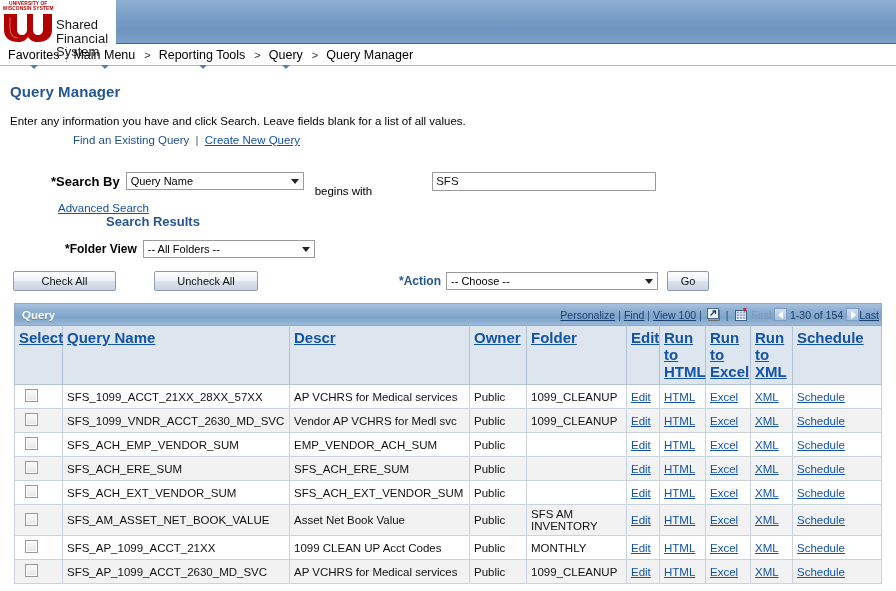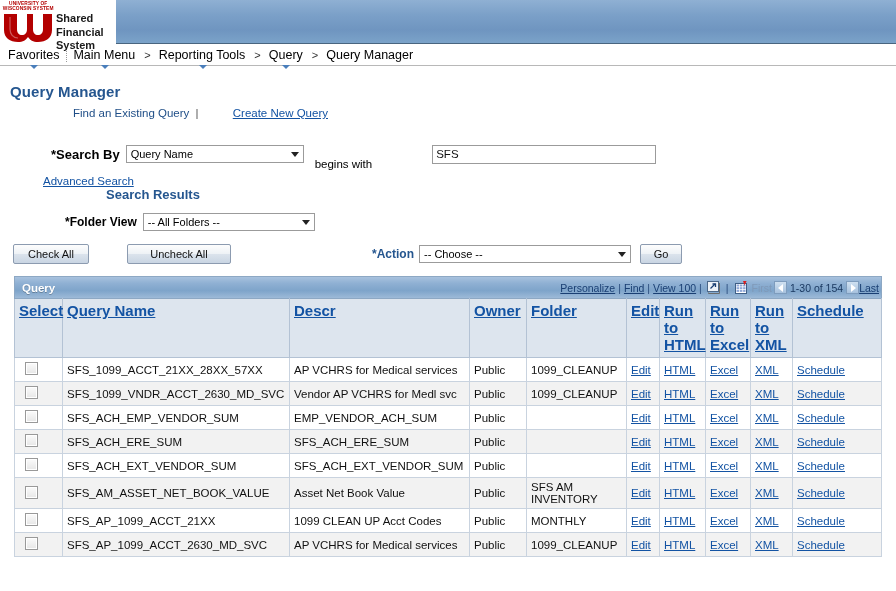--- a/index.html
+++ b/index.html
@@ -43,25 +43,25 @@
     transform: scaleX(1.05);
   }
   #uw-logo .uw-mark {
     margin-top: 1px;
     width: 52px; height: 30px;
     position: relative;
   }
   #uw-logo .uw-mark svg { display: block; }
   #sfs-title {
     font-family: "Liberation Sans", sans-serif;
-    font-size: 11px;
-    font-weight: bold;
+    font-size: 13px;
+    font-weight: normal;
     color: #1a1a1a;
     line-height: 13.5px;
-    padding-top: 12px;
+    padding-top: 18px;
   }
 
   
   #crumbs {
     height: 22px;
     background: #ffffff;
     border-bottom: 1px solid #b8b8b8;
     display: flex; align-items: center;
     padding-left: 2px;
     white-space: nowrap;
@@ -115,21 +115,20 @@
     padding-left: 63px;
     font-size: 11.5px;
     color: #1f4e87;
   }
   #tabs-line .tab-current { color: #1f4e87; }
   #tabs-line .pipe { color: #555; padding: 0 3px; }
   a.lnk {
     color: #1353a3;
     text-decoration: underline;
     cursor: pointer;
-    margin-left: 28px;
   }
 
   
   #searchby-row {
     margin-top: 19px;
     display: flex;
     align-items: center;
     padding-left: 41px;
   }
   .req-label {
@@ -182,21 +181,21 @@
     color: #111;
     background: linear-gradient(to bottom, #fdfdfd 0%, #eef2f6 48%, #dbe3ec 52%, #c9d5e3 100%);
     border: 1px solid #8c9bb0;
     border-radius: 2px;
     height: 20px;
     padding: 0 8px;
     cursor: pointer;
     white-space: nowrap;
   }
   #search-button { width: 113px; }
-  #advanced-search { margin-left: 9px; font-size: 11.5px; }
+  #advanced-search { margin-left: 24px; font-size: 11.5px; }
 
   
   #results-heading {
     padding-left: 96px;
     font-size: 13px;
     font-weight: bold;
     color: #25568f;
   }
   #folderview-row {
     margin-top: 11px;
@@ -204,21 +203,21 @@
     align-items: center;
     padding-left: 55px;
   }
   #folderview-select { width: 172px; margin-left: 6px; }
   #actions-row {
     margin-top: 13px;
     display: flex;
     align-items: center;
     padding-left: 3px;
   }
-  #check-all { width: 76px; }
+  #check-all { width: 103px; }
   #uncheck-all { width: 104px; margin-left: 38px; }
   #action-label { margin-left: 141px; font-weight: bold; font-size: 12px; color: #25568f; }
   #action-select { width: 212px; margin-left: 5px; }
   #go-button { width: 42px; margin-left: 9px; }
 
   
   #grid-wrap { margin-top: 12px; padding: 0 4px 0 4px; }
   #grid-titlebar {
     height: 22px;
     background: linear-gradient(to bottom, #a8c2de 0%, #8fb0d3 30%, #7ea4ca 65%, #9dbad8 100%);
@@ -361,20 +360,21 @@
   <span class="crumb-arrow">&gt;</span>
   <div class="crumb plain">
     <span>Query Manager</span>
   </div>
 </div>
 
 <div id="page">
 
   <h1 id="page-title">Query Manager</h1>
 
+  <div id="instructions">Enter any information you have and click Search. Leave fields blank for a list of all values.</div>
 
   <div id="tabs-line">
     <span class="tab-current">Find an Existing Query</span>
     <span class="pipe">|</span>
     <a class="lnk">Create New Query</a>
   </div>
 
   <div id="searchby-row">
     <span class="req-label">*Search By</span>
     <span class="sel-wrap">

